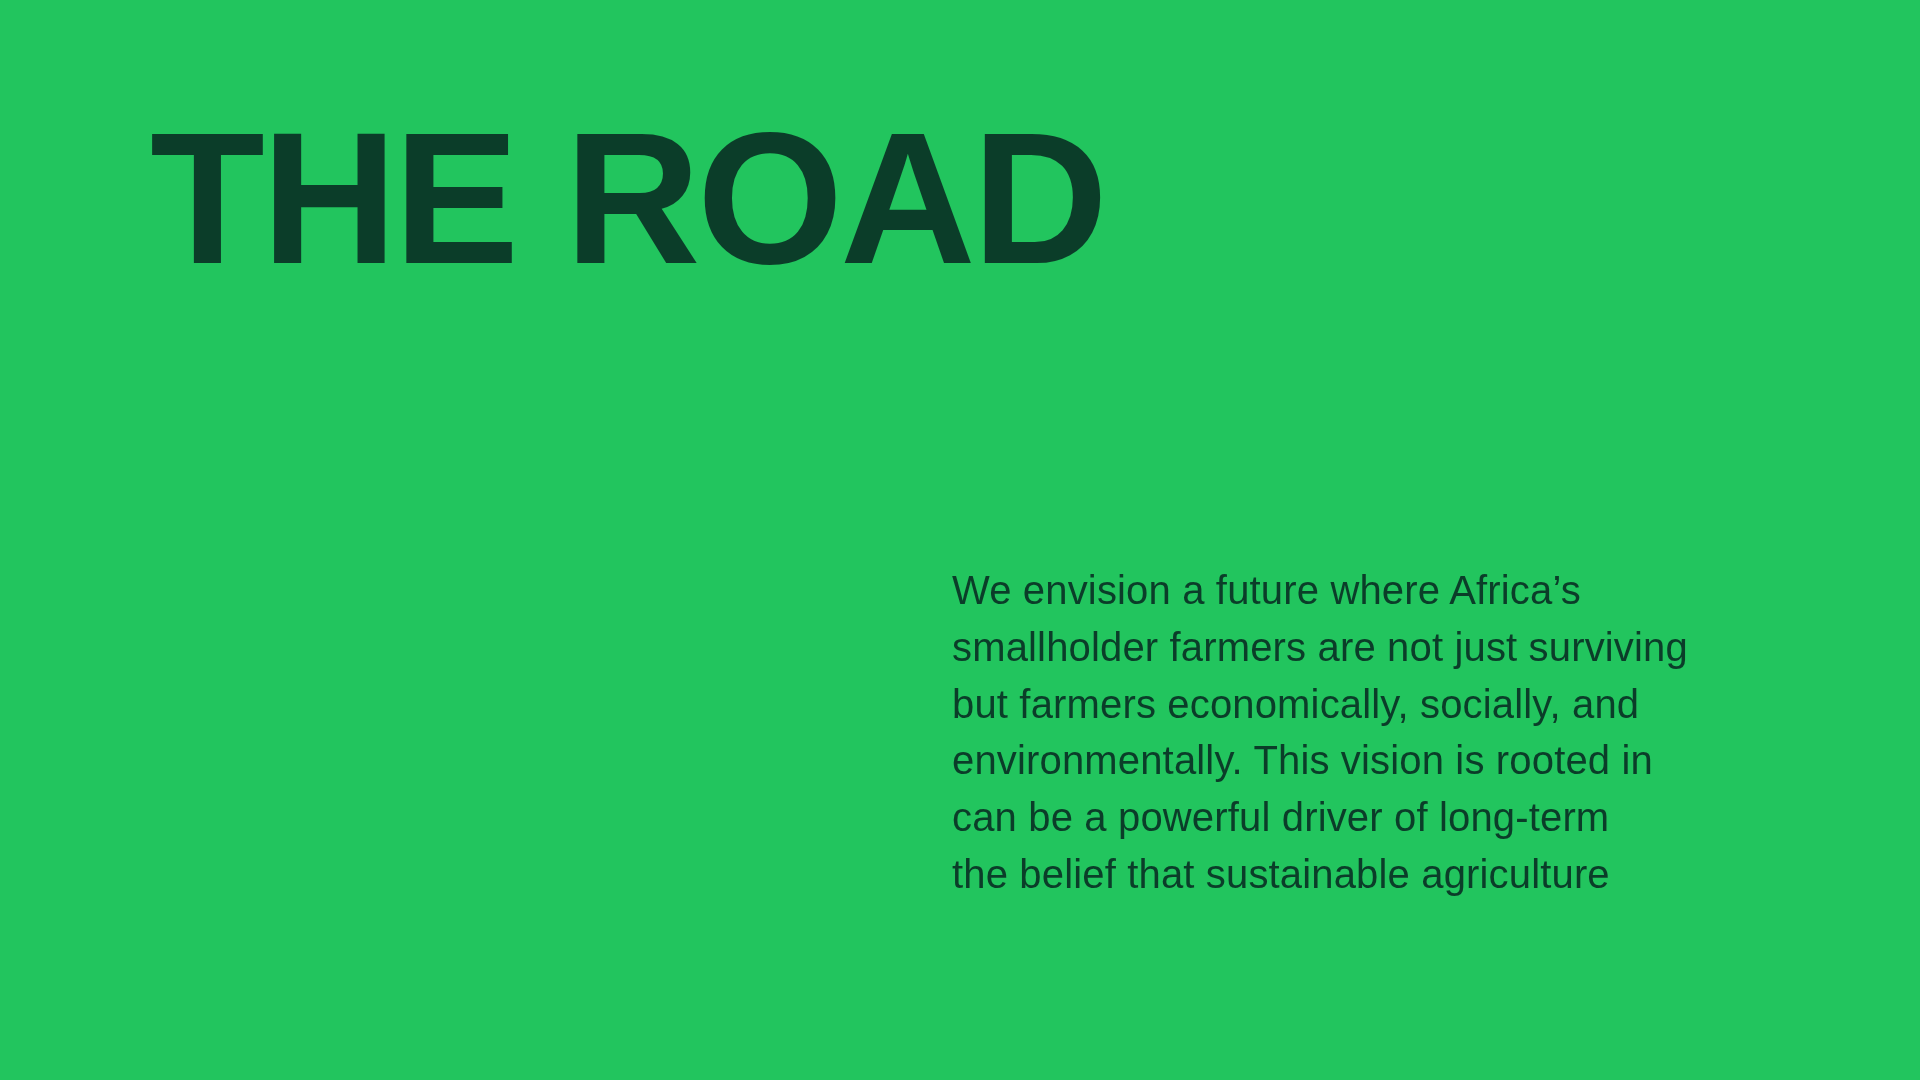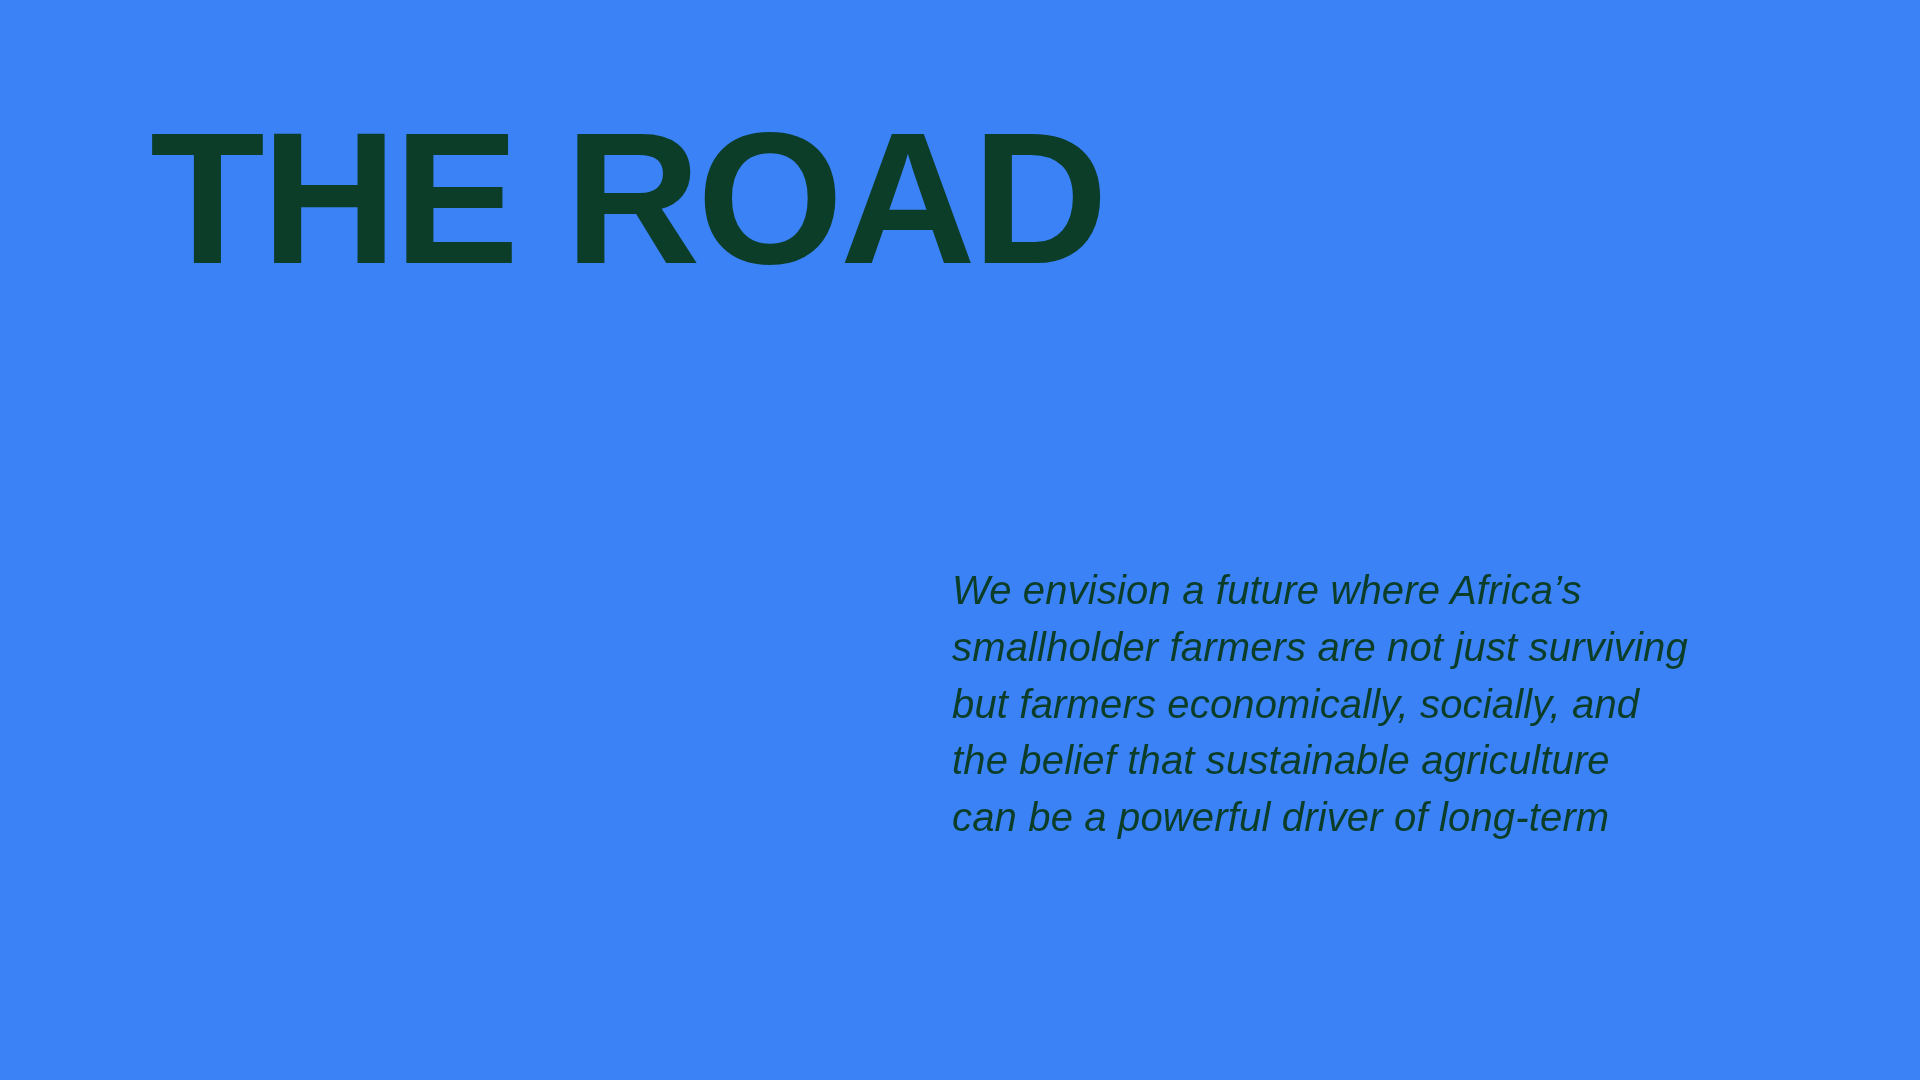--- a/index.html
+++ b/index.html
@@ -67,29 +67,30 @@
   }
 
   .vision-text .vl {
     display: block;
     white-space: nowrap;
   }
 </style>
 </head>
 <body style="background: rgb(0, 245, 99);">
 
-<div id="slide" style="background: #3b82f6;">
+<div id="slide" style="background: #22c55e;">
 
   <h1 class="headline" style="color: rgb(11, 61, 41);">
     <span class="hl-line hl-line-1">THE ROAD</span>
   </h1>
 
   <div class="vision-block">
-    <p class="vision-text" style="color: rgb(11, 61, 41); font-style: italic;">
+    <p class="vision-text" style="color: rgb(11, 61, 41);">
       <span class="vl">We envision a future where Africa’s</span>
       <span class="vl">smallholder farmers are not just surviving</span>
       <span class="vl">but farmers economically, socially, and</span>
+      <span class="vl">environmentally. This vision is rooted in</span>
+      <span class="vl">can be a powerful driver of long-term</span>
       <span class="vl">the belief that sustainable agriculture</span>
-      <span class="vl">can be a powerful driver of long-term</span>
     </p>
   </div>
 
 </div>
 
 </body></html>

